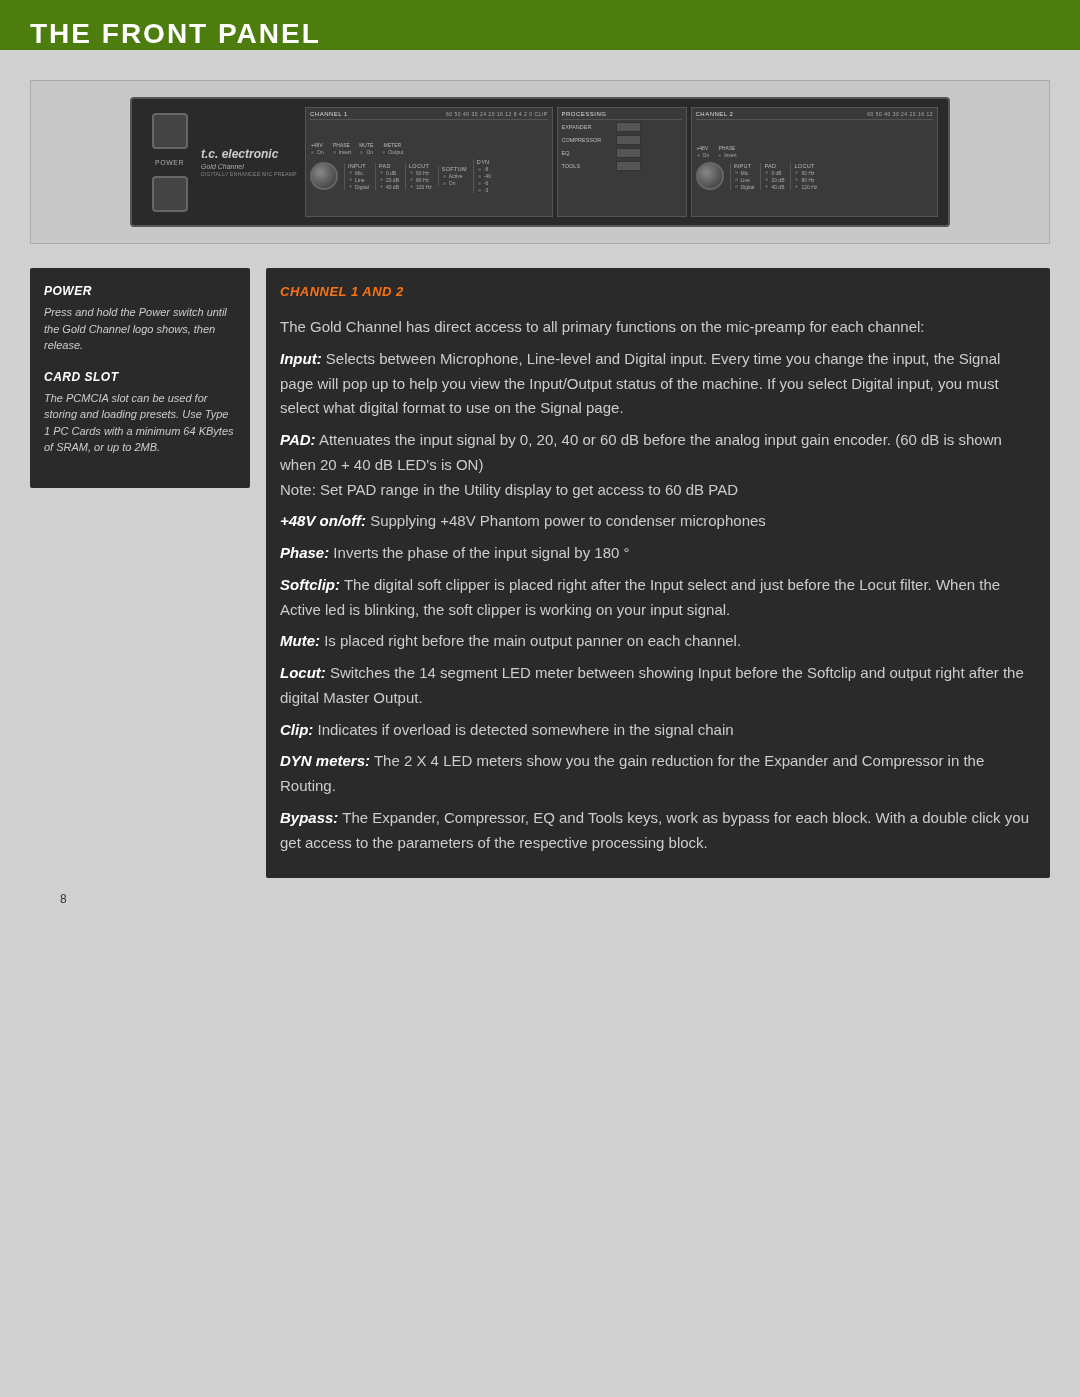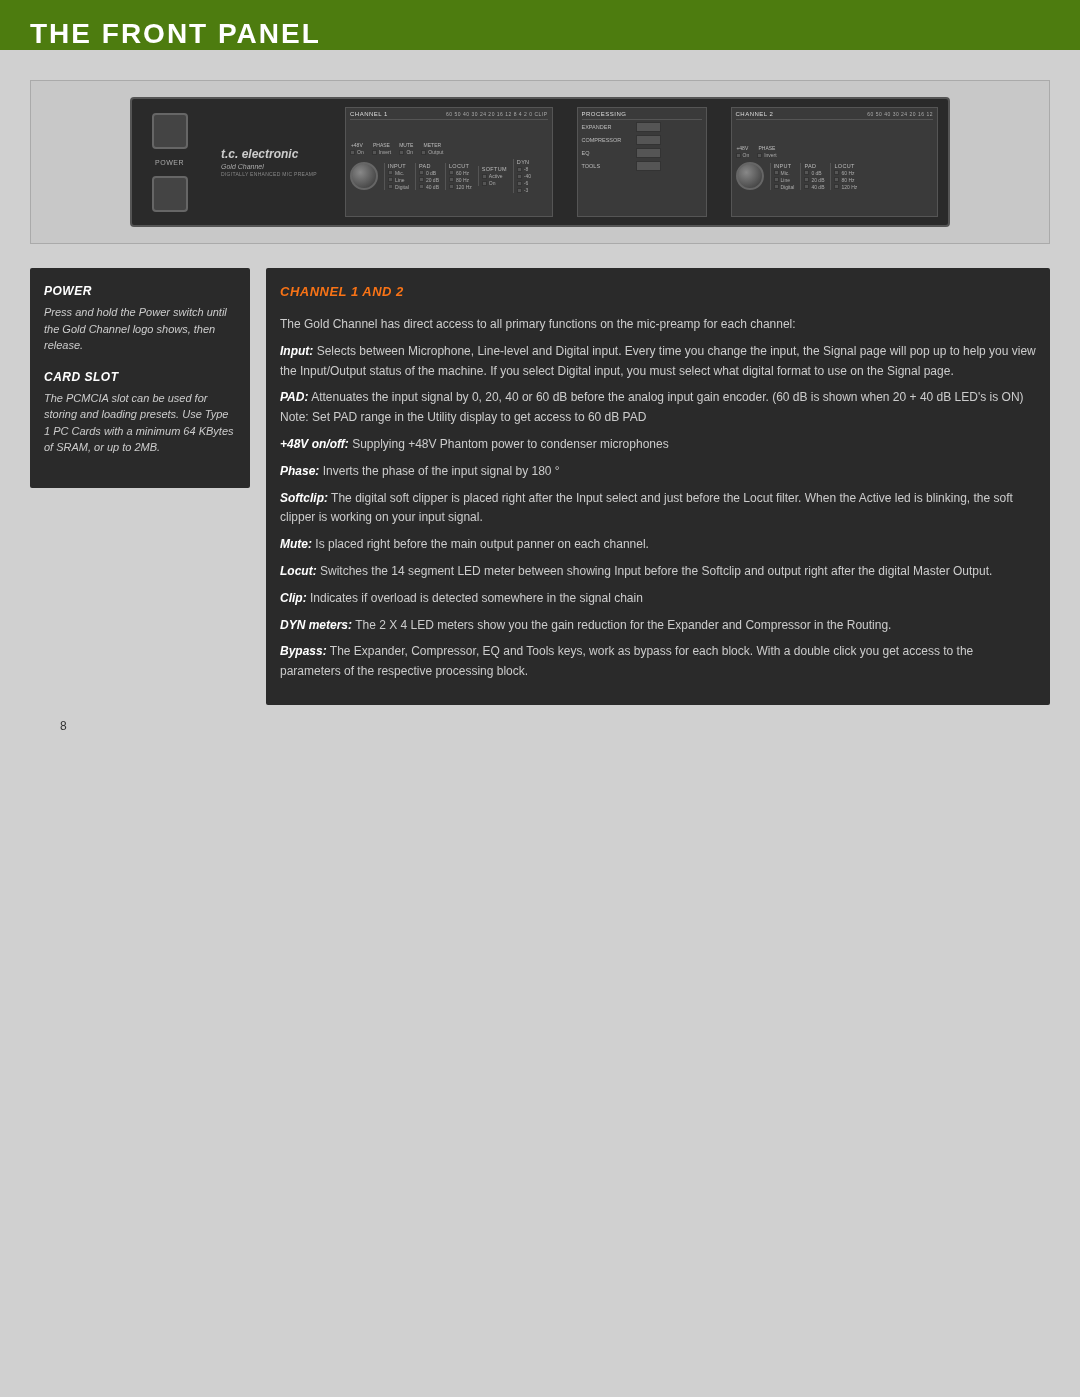--- a/index.html
+++ b/index.html
@@ -44,21 +44,21 @@
 
     .device-panel {
       background: #2a2a2a;
       border: 2px solid #555;
       border-radius: 4px;
       width: 820px;
       height: 130px;
       display: flex;
       align-items: center;
       padding: 6px 10px;
-      gap: 24px;
+      gap: 4px;
       position: relative;
     }
 
     
     .power-section {
       display: flex;
       flex-direction: column;
       align-items: center;
       gap: 10px;
       width: 55px;
@@ -241,21 +241,21 @@
     }
     .right-title {
       font-size: 13px;
       font-weight: 900;
       font-style: italic;
       color: #f97316;
       margin-bottom: 16px;
       letter-spacing: 0.5px;
     }
     .right-body {
-      font-size: 12px;
+      font-size: 15px;
       line-height: 1.65;
       color: #ccc;
     }
     .right-body p {
       margin-bottom: 7px;
     }
     .right-body strong {
       font-style: italic;
       color: #fff;
       font-weight: bold;

